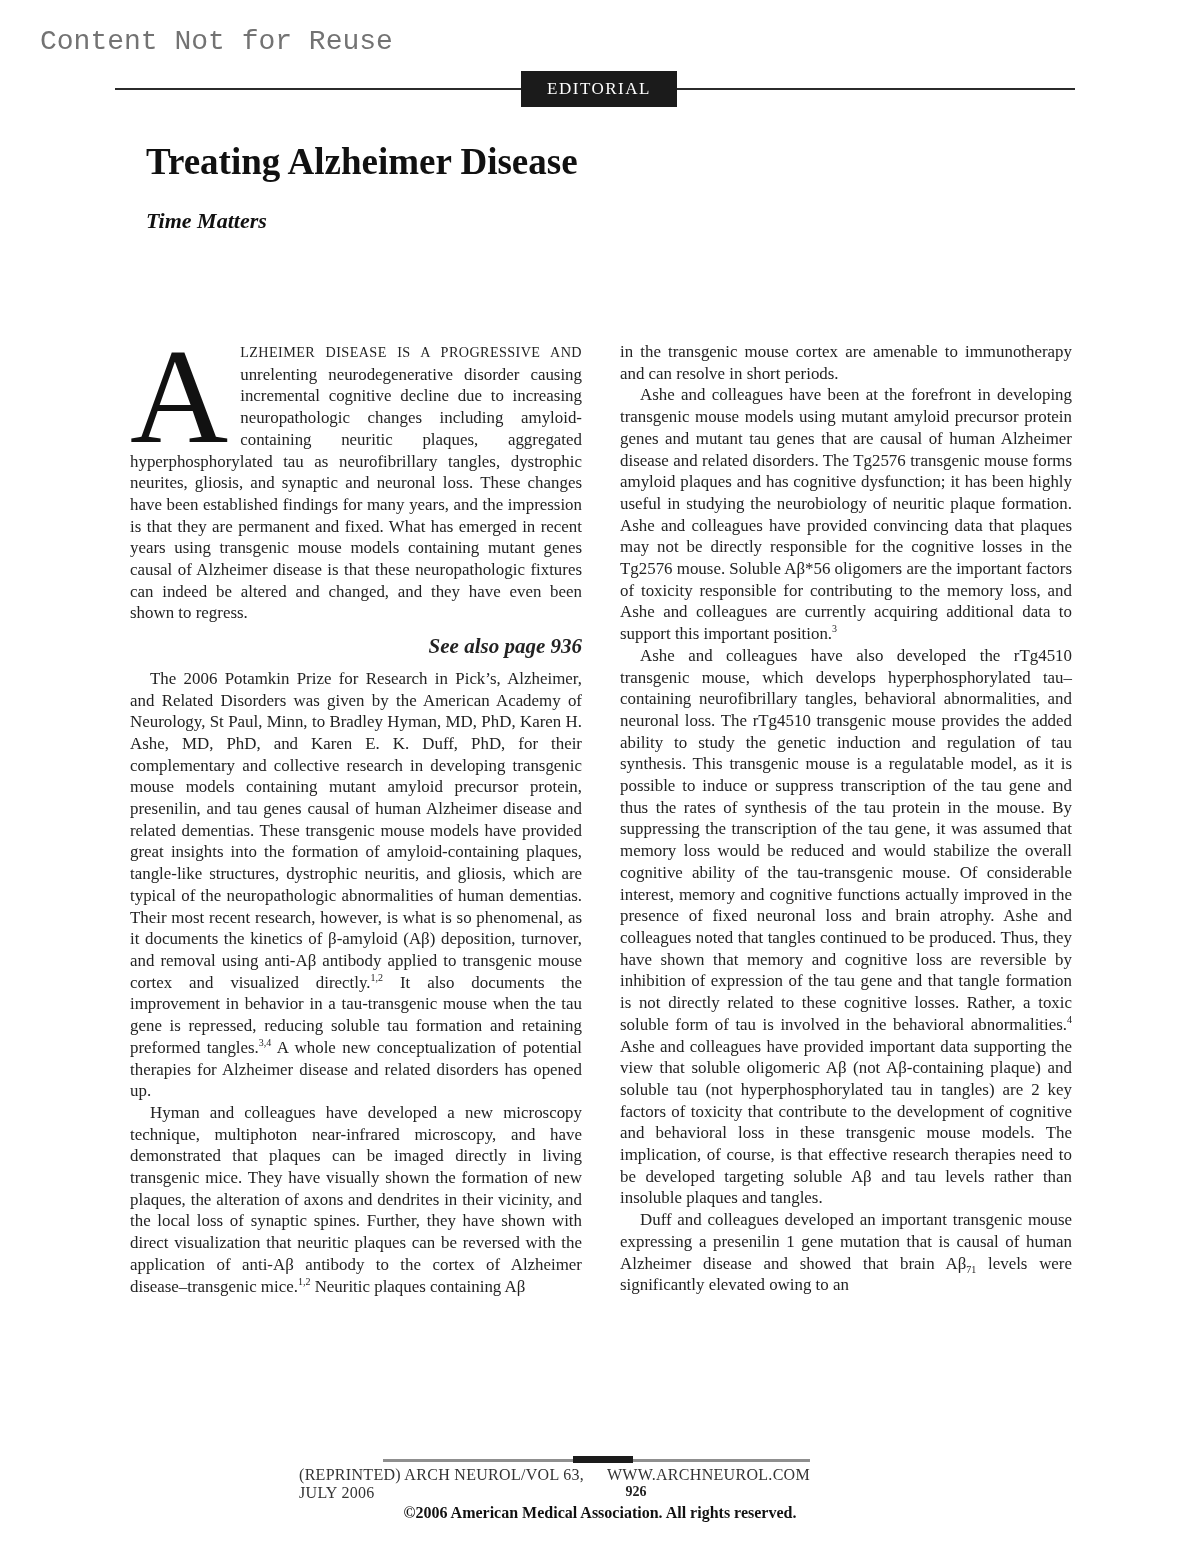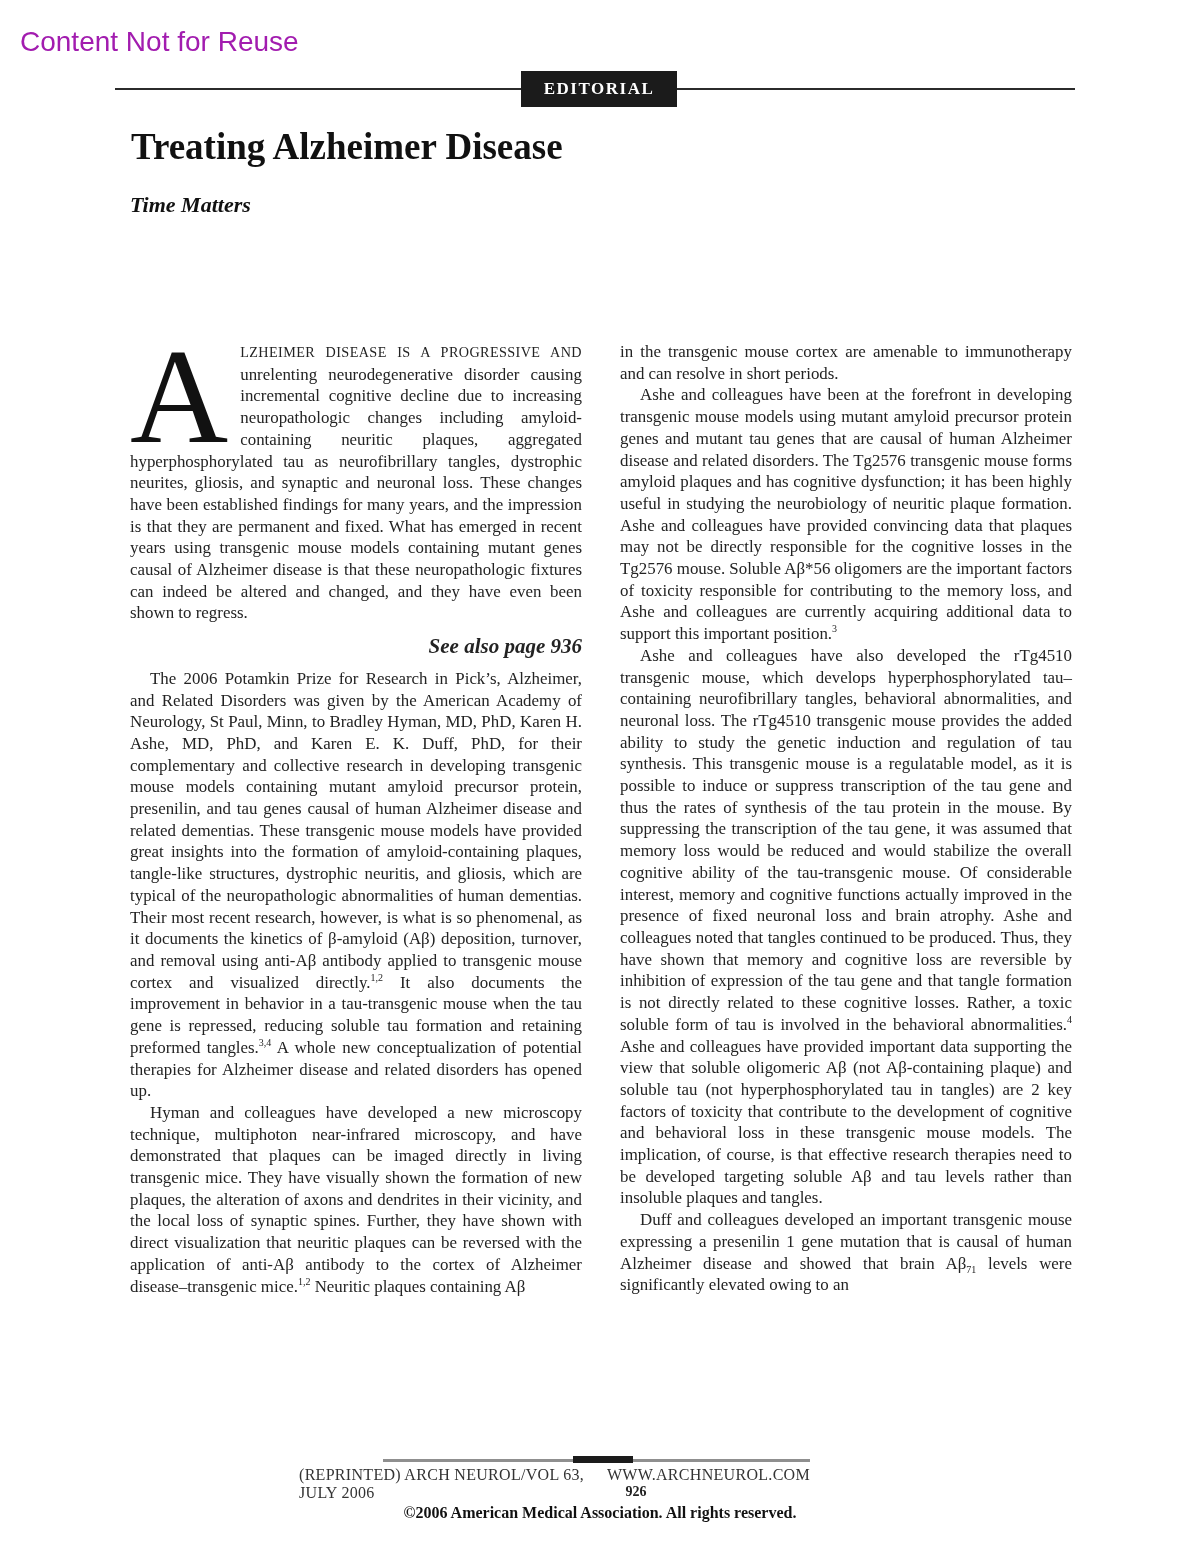--- a/index.html
+++ b/index.html
@@ -1,28 +1,28 @@
 <!DOCTYPE html>
 <html><head>
 <meta charset="utf-8">
 <style>
   html,body { margin:0; padding:0; }
   .page {
     position:relative; width:1200px; height:1553px; background:#ffffff;
     font-family:"Liberation Serif", serif; overflow:hidden;
   }
   .watermark {
-    position:absolute; left:20px; top:26px;
-    font-family:Liberation Sans, sans-serif; font-size:28px; color:#a21caf;
+    position:absolute; left:40px; top:26px;
+    font-family:Liberation Mono, monospace; font-size:28px; color:#737373;
   }
   .header-rule { position:absolute; left:115px; top:88px; width:960px; height:2px; background:#2b2b2b; }
   .editorial-box {
     position:absolute; left:521px; top:71px; width:156px; height:36px; background:#1b1b1b;
     color:#ffffff; display:flex; align-items:center; justify-content:center;
-    font-weight:bold; font-size:17px; letter-spacing:1.5px;
+    font-weight:normal; font-size:17px; letter-spacing:1.5px;
   }
   .title { position:absolute; left:130px; top:124px; font-size:37px; font-weight:bold; color:#111; }
   .subtitle { position:absolute; left:130px; top:192px; font-size:22px; font-weight:bold; font-style:italic; color:#111; }
   .columns { position:absolute; left:130px; top:341px; width:942px; display:flex; gap:38px; }
   .column { width:452px; font-size:16.9px; line-height:21.7px; text-align:justify; color:#232323; }
   .column p { margin:0; }
   .column p.indent { text-indent:20px; }
   .dropcap { float:left; font-size:136px; line-height:102px; padding:4px 12px 0 0; color:#111; }
   .smallcaps { font-size:14.2px; letter-spacing:0.4px;margin-top:28px; }
   .crosshead { text-align:right; font-weight:bold; font-style:italic; font-size:21px; margin:12px 0 10px 0; }
@@ -42,22 +42,22 @@
 
 <div class="page">
 
   <div class="watermark">Content Not for Reuse</div>
 
   <div class="header-rule"></div>
   <div class="editorial-box">
     <span>EDITORIAL</span>
   </div>
 
-  <h1 class="title" style="margin:1px;">Treating Alzheimer Disease</h1>
-  <h2 class="subtitle" style="margin:0;">Time Matters</h2>
+  <h1 class="title" style="margin:16px;">Treating Alzheimer Disease</h1>
+  <h2 class="subtitle" style="margin:16px;">Time Matters</h2>
 
   <div class="columns">
     <div class="column">
         <p><span class="dropcap">A</span><span class="smallcaps">LZHEIMER DISEASE IS A PROGRESSIVE AND </span><span>unrelenting neurodegenerative disorder causing incremental cognitive decline due to increasing neuropathologic changes including amyloid-containing neuritic plaques, aggregated hyperphosphorylated tau as neurofibrillary tangles, dystrophic neurites, gliosis, and synaptic and neuronal loss. These changes have been established findings for many years, and the impression is that they are permanent and fixed. What has emerged in recent years using transgenic mouse models containing mutant genes causal of Alzheimer disease is that these neuropathologic fixtures can indeed be altered and changed, and they have even been shown to regress.</span></p>
         <div class="crosshead">See also page 936</div>
         <p class="indent"><span>The 2006 Potamkin Prize for Research in Pick’s, Alzheimer, and Related Disorders was given by the American Academy of Neurology, St Paul, Minn, to Bradley Hyman, MD, PhD, Karen H. Ashe, MD, PhD, and Karen E. K. Duff, PhD, for their complementary and collective research in developing transgenic mouse models containing mutant amyloid precursor protein, presenilin, and tau genes causal of human Alzheimer disease and related dementias. These transgenic mouse models have provided great insights into the formation of amyloid-containing plaques, tangle-like structures, dystrophic neuritis, and gliosis, which are typical of the neuropathologic abnormalities of human dementias. Their most recent research, however, is what is so phenomenal, as it documents the kinetics of β-amyloid (Aβ) deposition, turnover, and removal using anti-Aβ antibody applied to transgenic mouse cortex and visualized directly.</span><sup>1,2</sup><span> It also documents the improvement in behavior in a tau-transgenic mouse when the tau gene is repressed, reducing soluble tau formation and retaining preformed tangles.</span><sup>3,4</sup><span> A whole new conceptualization of potential therapies for Alzheimer disease and related disorders has opened up.</span></p>
         <p class="indent"><span>Hyman and colleagues have developed a new microscopy technique, multiphoton near-infrared microscopy, and have demonstrated that plaques can be imaged directly in living transgenic mice. They have visually shown the formation of new plaques, the alteration of axons and dendrites in their vicinity, and the local loss of synaptic spines. Further, they have shown with direct visualization that neuritic plaques can be reversed with the application of anti-Aβ antibody to the cortex of Alzheimer disease–transgenic mice.</span><sup>1,2</sup><span> Neuritic plaques containing Aβ</span></p>
       </div>
     <div class="column">
         <p><span>in the transgenic mouse cortex are amenable to immunotherapy and can resolve in short periods.</span></p>

